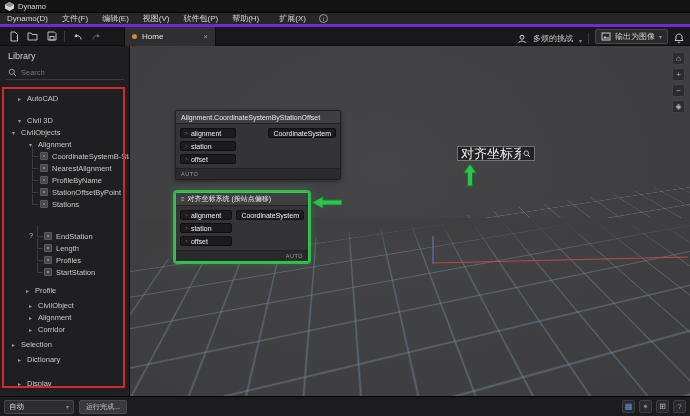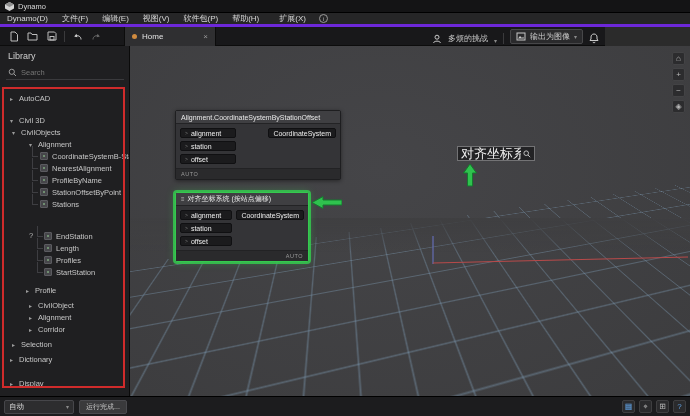--- a/index.html
+++ b/index.html
@@ -11,41 +11,41 @@
   .titlebar { position:absolute; left:0; top:0; width:690px; height:13px; background:#141415; display:flex; align-items:center; gap:4px; padding:0 5px; border-bottom:1px solid #000; }
   .titlebar .title { font-size:7.5px; color:#d8d8d8; }
 
   
   .menubar { position:absolute; left:0; top:13px; width:690px; height:14px; background:#262627; display:flex; align-items:center; border-bottom:3px solid #6d28d9; }
   .menu-item { font-size:8px; color:#d6d6d6; padding:0 7px; height:100%; display:flex; align-items:center; cursor:default; }
   .menu-item.ext { margin-left:6px; }
   .info-circle { width:9px; height:9px; border:1px solid #9a9a9a; border-radius:50%; font-size:6px; color:#bbb; display:flex; align-items:center; justify-content:center; margin-left:6px; }
 
   
-  .toolband { position:absolute; left:0; top:27px; width:605px; height:19px; background:#18181a; display:flex; align-items:center; border-bottom:1px solid #0c0c0c; }
+  .toolband { position:absolute; left:0; top:27px; width:690px; height:19px; background:#18181a; display:flex; align-items:center; border-bottom:1px solid #0c0c0c; }
   .tool-icons { display:flex; align-items:center; gap:6px; padding:0 7px; }
   .vdiv { width:1px; height:11px; background:#3a3a3c; }
   .tool-btn { display:flex; align-items:center; justify-content:center; width:13px; height:14px; }
   .tab { margin-left:14px; height:19px; width:92px; background:#2f2f31; display:flex; align-items:center; gap:5px; padding:0 7px; border-left:1px solid #0c0c0c; border-right:1px solid #0c0c0c; }
   .tab-dot { width:5px; height:5px; border-radius:50%; background:#d08b3f; }
   .tab-label { font-size:8px; color:#e2e2e2; flex:1; }
   .tab-close { font-size:8px; color:#9a9a9a; cursor:default; }
   .band-right { margin-left:auto; display:flex; align-items:flex-end; gap:6px; padding-right:6px; }
   .account-label { font-size:8px; color:#c9c9c9; }
   .caret { font-size:6px; color:#8a8a8a; }
   .export-btn { display:flex; align-items:center; gap:4px; font-size:8px; color:#cccccc; background:#2a2a2c; border:1px solid #474749; border-radius:2px; padding:1px 5px; }
 
   
   .sidebar { position:absolute; left:0; top:46px; width:130px; height:350px; background:#1f1f21; border-right:1px solid #0a0a0a; overflow:hidden; }
   .lib-title { position:absolute; left:8px; top:5px; font-size:9px; color:#cfcfcf; }
   .lib-search { position:absolute; left:6px; top:19px; width:118px; height:15px; display:flex; align-items:center; gap:4px; border-bottom:1px solid #3a3a3d; padding:0 2px; }
   .lib-search input { flex:1; background:transparent; border:none; outline:none; color:#bbb; font-size:7.5px; font-family:inherit; width:80px; }
   .tree { position:absolute; left:0; top:38px; right:0; bottom:0; overflow:hidden; padding-top:8px; }
   .trow { position:relative; display:flex; align-items:center; height:12px; font-size:7.5px; color:#c6c6c6; gap:4px; cursor:default; white-space:nowrap; }
-  .lvl0 { padding-left:8px; } .lvl1 { padding-left:10px; } .lvl2 { padding-left:27px; } .lvl3 { padding-left:40px; }
+  .lvl0 { padding-left:8px;margin-left:8px; } .lvl1 { padding-left:10px; } .lvl2 { padding-left:27px; } .lvl3 { padding-left:40px; }
   .chev { width:7px; font-size:6px; color:#9a9a9a; text-align:center; }
   .leaf-icon { width:8px; height:8px; background:#46464a; border:1px solid #5b5b60; border-radius:1px; position:relative; flex:0 0 auto; }
   .leaf-icon::after { content:""; position:absolute; inset:2px; background:#7fa77f; border-radius:1px; }
   .trow.leaf::before { content:""; position:absolute; left:32px; top:-4px; height:10px; width:5px; border-left:1px solid #3e3e42; border-bottom:1px solid #3e3e42; }
   .m10 { margin-top:10px; } .m6 { margin-top:6px;padding-left:24px; } .m3 { margin-top:3px; } .m12 { margin-top:12px; }
   .qgroup { position:relative; margin-top:20px; }
   .qmark { position:absolute; left:29px; top:1px; font-size:7.5px; color:#b9b9b9; }
   .qgroup .trow { padding-left:44px; }
   .qgroup .trow::before { left:37px; }
 

